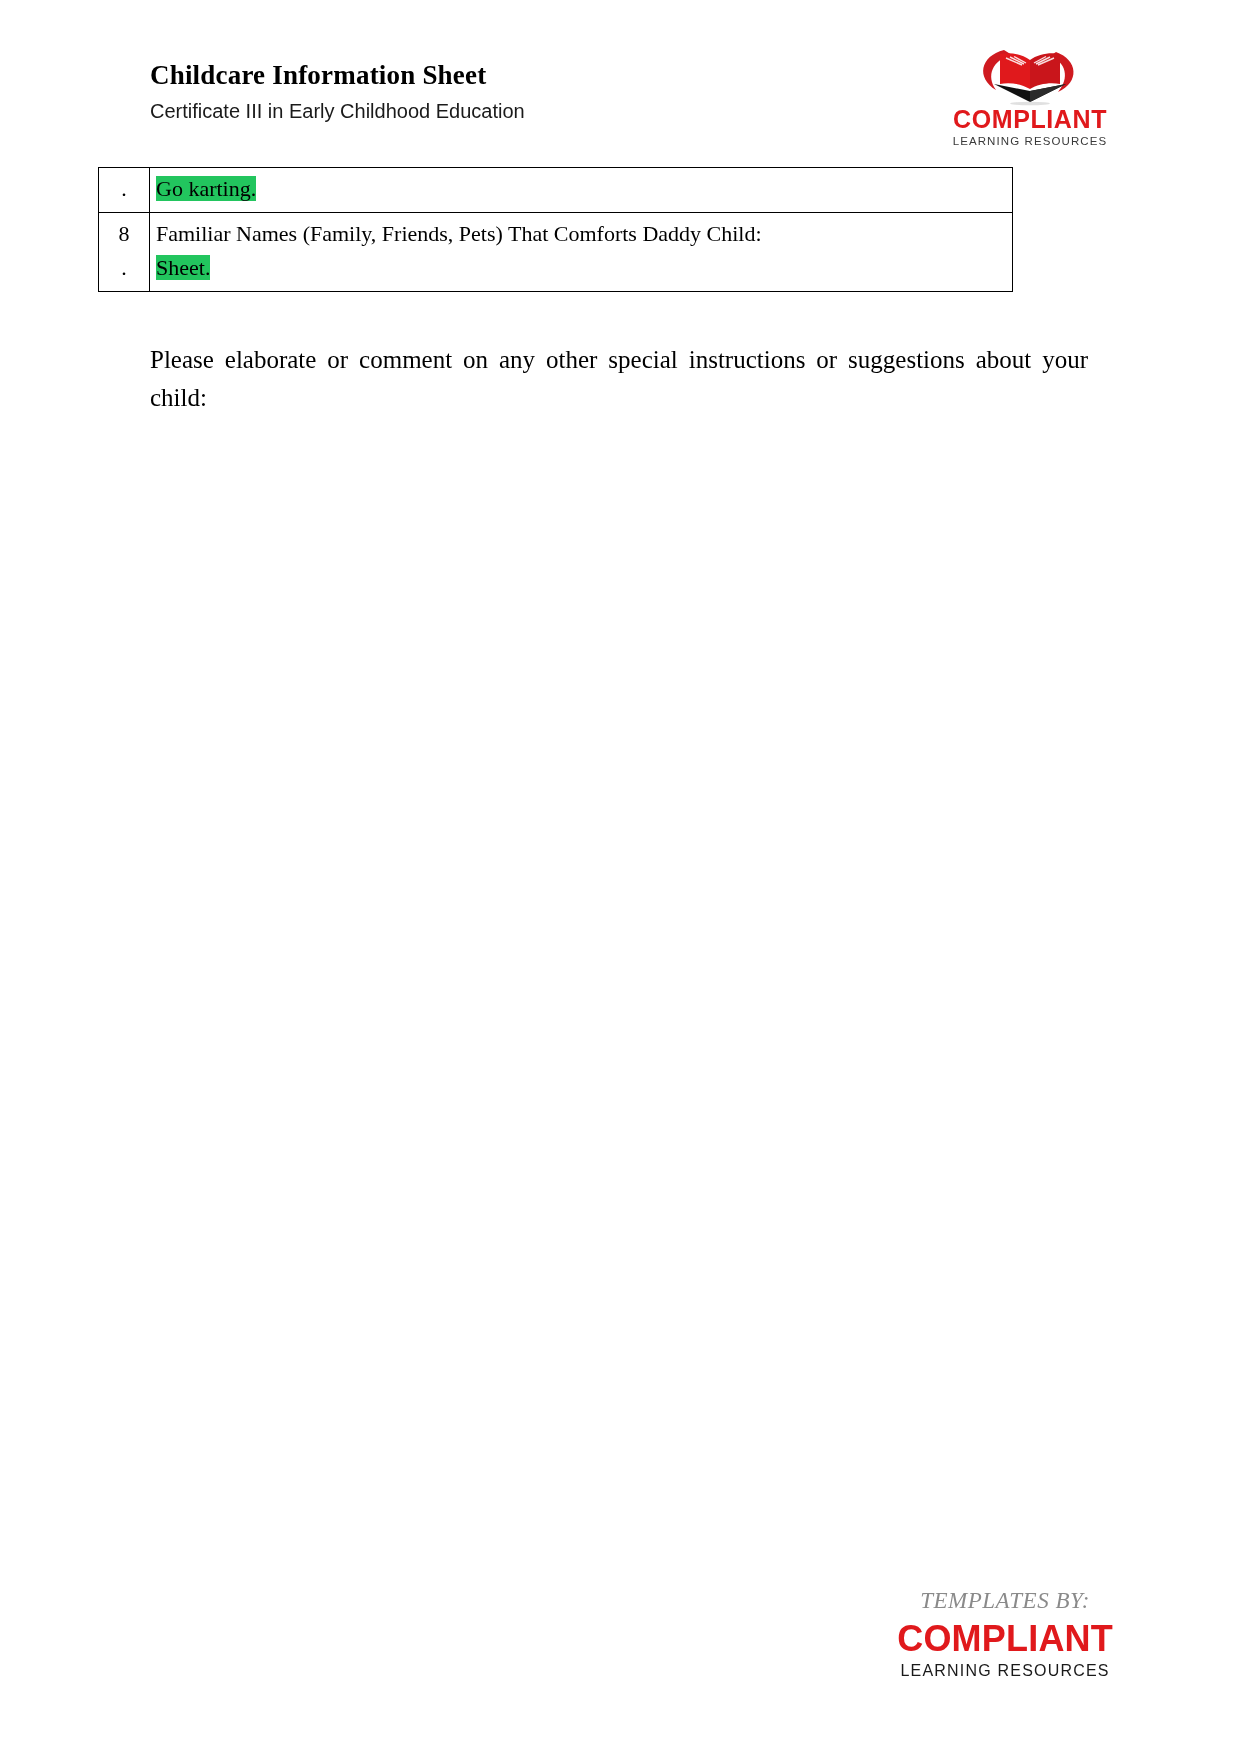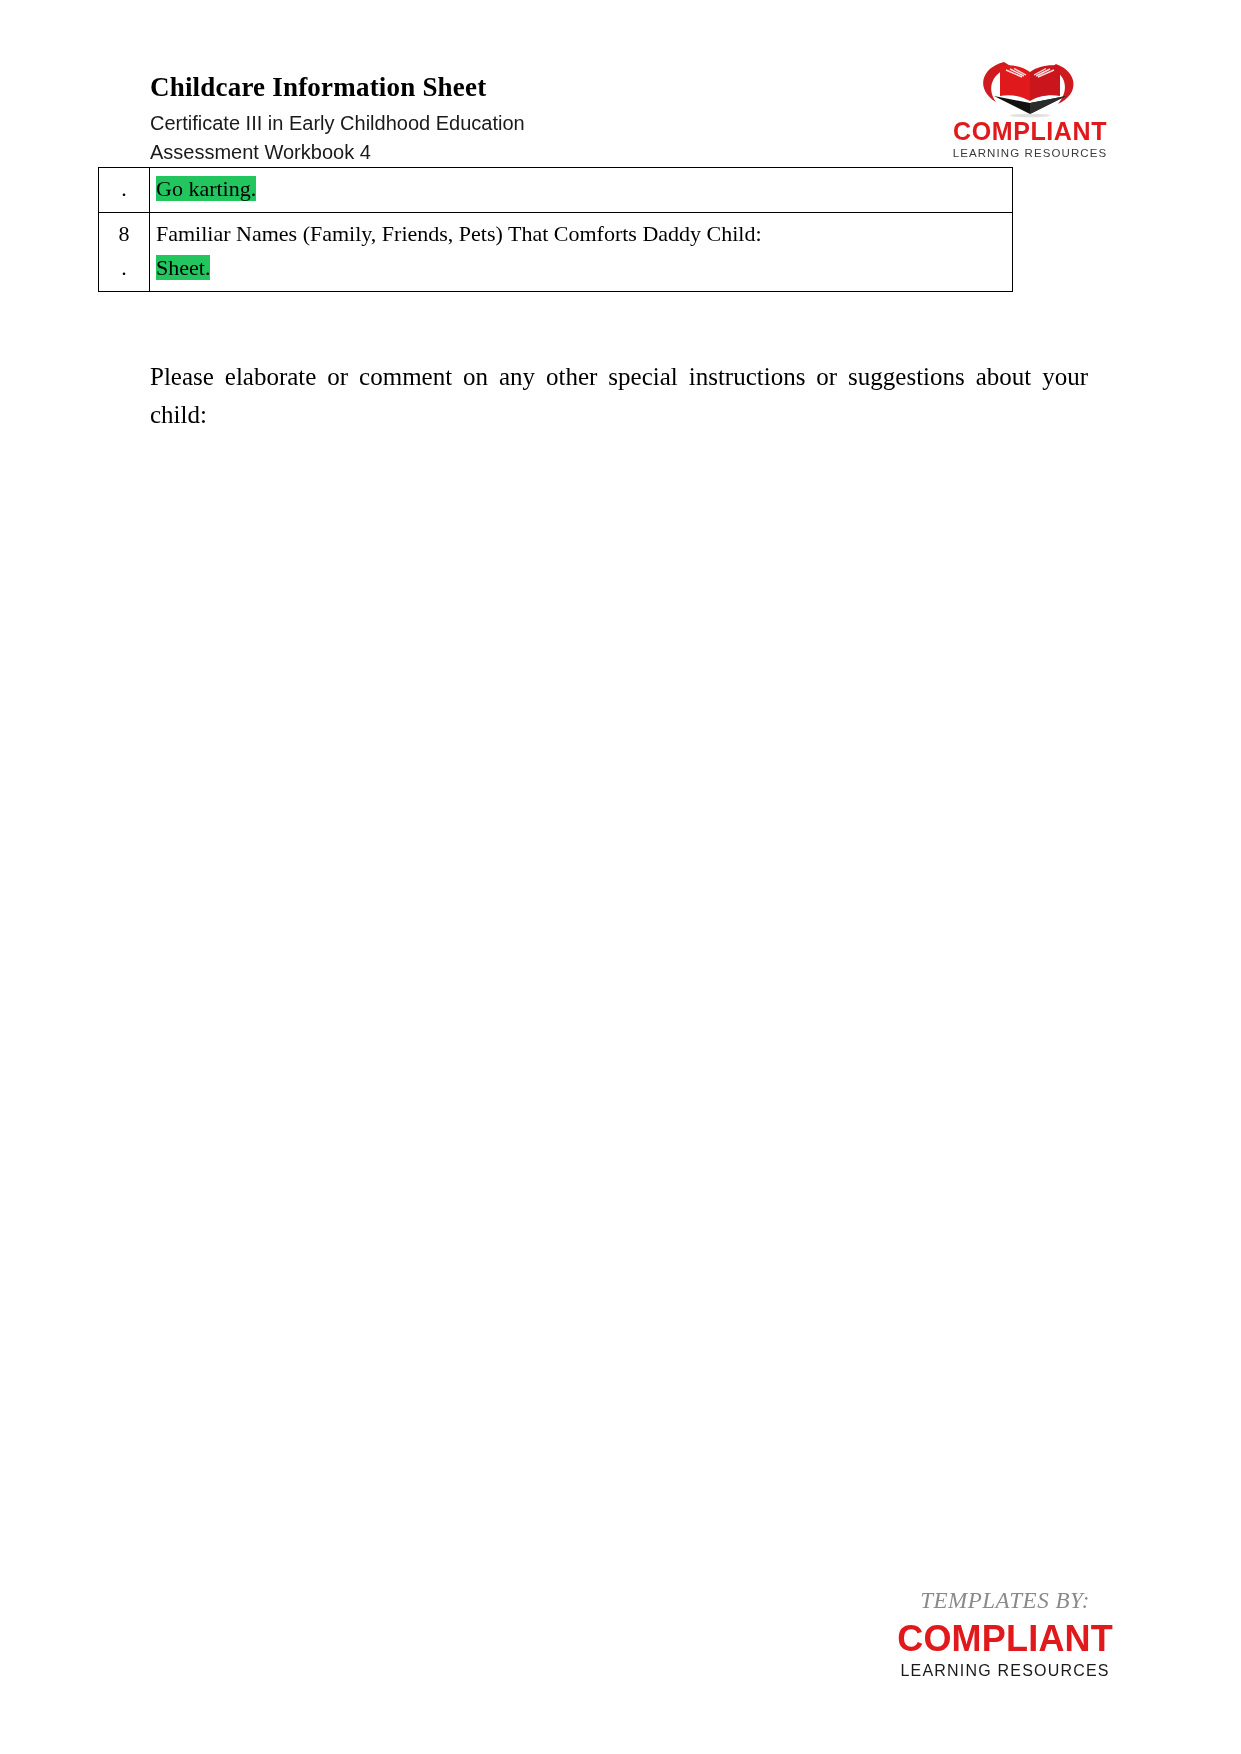--- a/index.html
+++ b/index.html
@@ -13,21 +13,21 @@
     height: 1754px;
     background: #ffffff;
     overflow: hidden;
     font-family: "Liberation Serif", "DejaVu Serif", serif;
   }
 
   
   .header {
     position: absolute;
     left: 0;
-    top: 12px;
+    top: 0;
     width: 1241px;
     height: 160px;
   }
   .header-text {
     position: absolute;
     left: 150px;
     top: 60px;
   }
   .doc-title {
     font-family: "Liberation Serif", "DejaVu Serif", serif;
@@ -112,21 +112,21 @@
   .hl {
     background: #22c55e;
     color: #000000;
   }
   .num-stack { line-height: 1.55; }
 
   
   .prompt-para {
     position: absolute;
     left: 150px;
-    top: 358px;
+    top: 341px;
     width: 938px;
     font-family: "Liberation Serif", "DejaVu Serif", serif;
     font-size: 25px;
     color: #000000;
     line-height: 1.5;
     text-align: justify;
     text-justify: inter-word;
   }
 
   
@@ -171,21 +171,20 @@
 </style>
 </head>
 <body>
 
 <div class="page">
 
   <div class="header">
     <div class="header-text">
       <div class="doc-title">Childcare Information Sheet</div>
       <div class="doc-sub1">Certificate III in Early Childhood Education</div>
-      <div class="doc-sub2">Assessment Workbook 4</div>
     </div>
 
     <div class="header-logo">
       <div class="logo-mark">
         <svg width="120" height="62" viewBox="0 0 120 62" xmlns="http://www.w3.org/2000/svg">
 
           <path d="M34 6 C10 12 6 34 26 46 C16 32 22 16 42 11 Z" fill="#cf1a20"></path>
           <path d="M86 8 C108 16 110 38 88 48 C100 34 96 18 80 12 Z" fill="#cf1a20"></path>
 
           <path d="M60 16 C52 10 40 8 30 10 L30 40 C40 38 52 40 60 45 Z" fill="#e0191c"></path>

